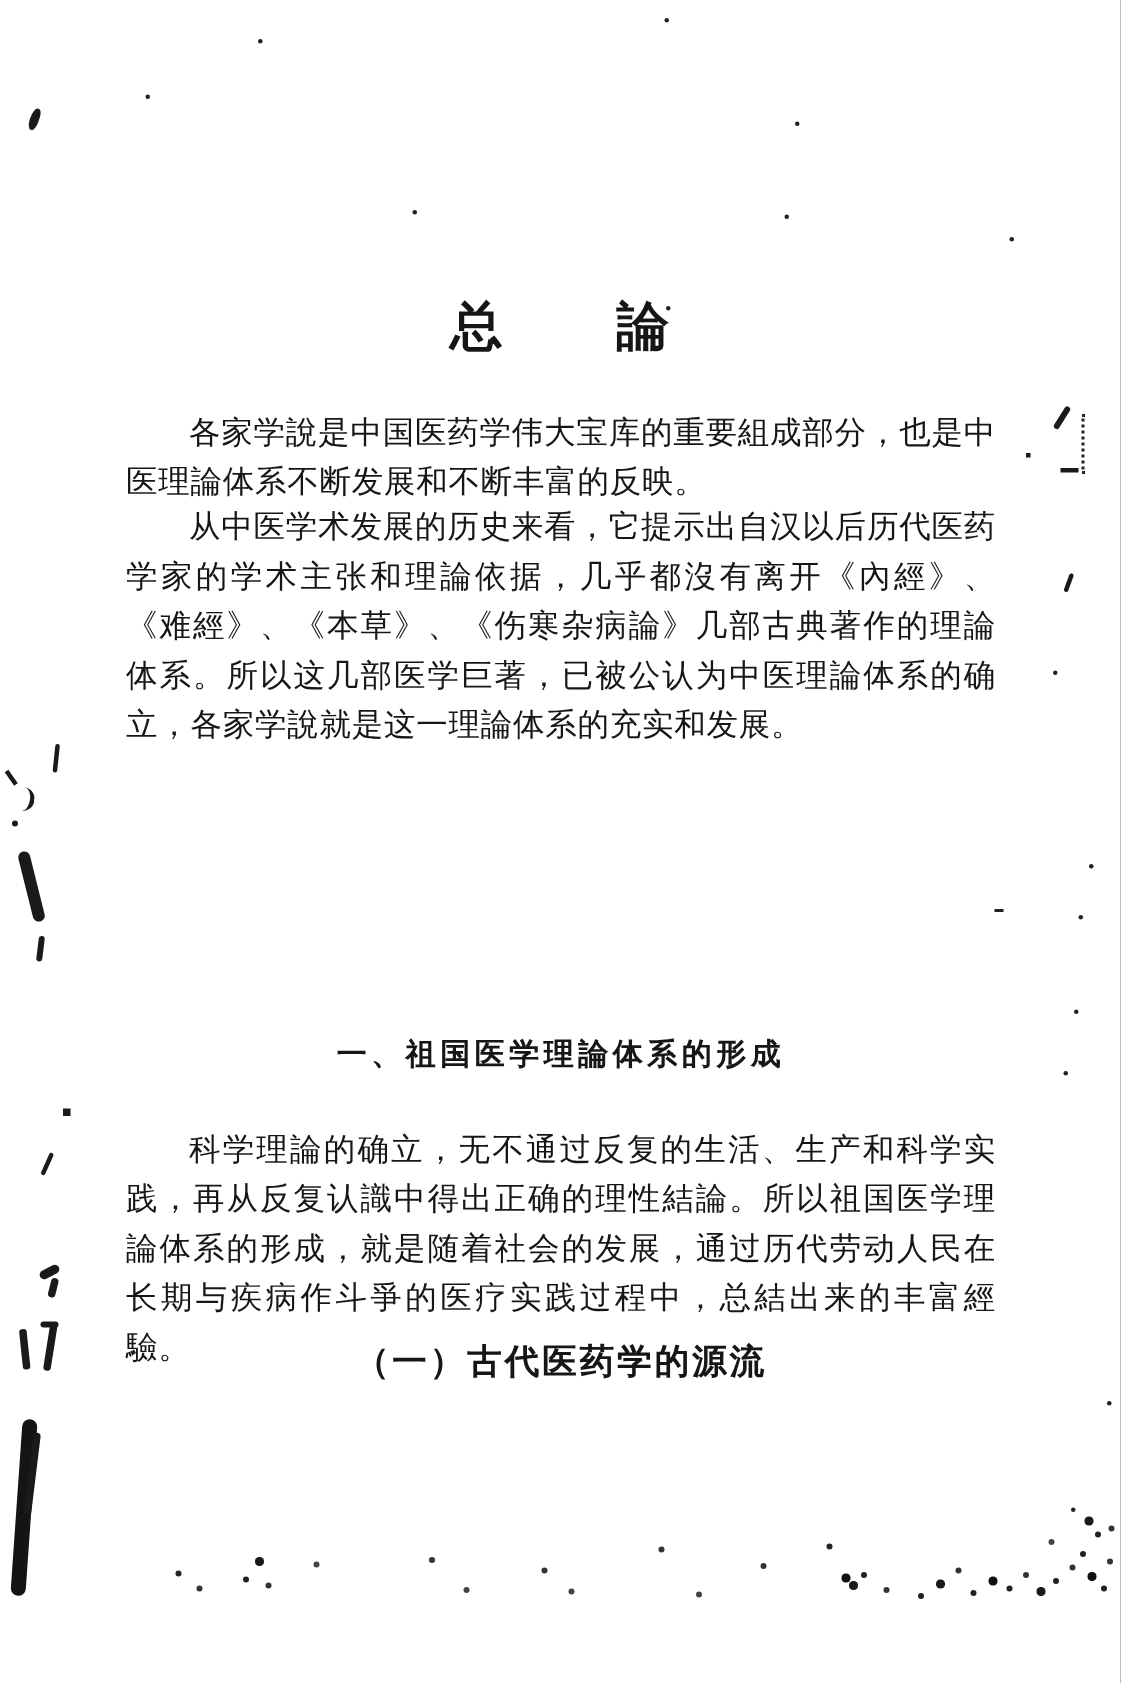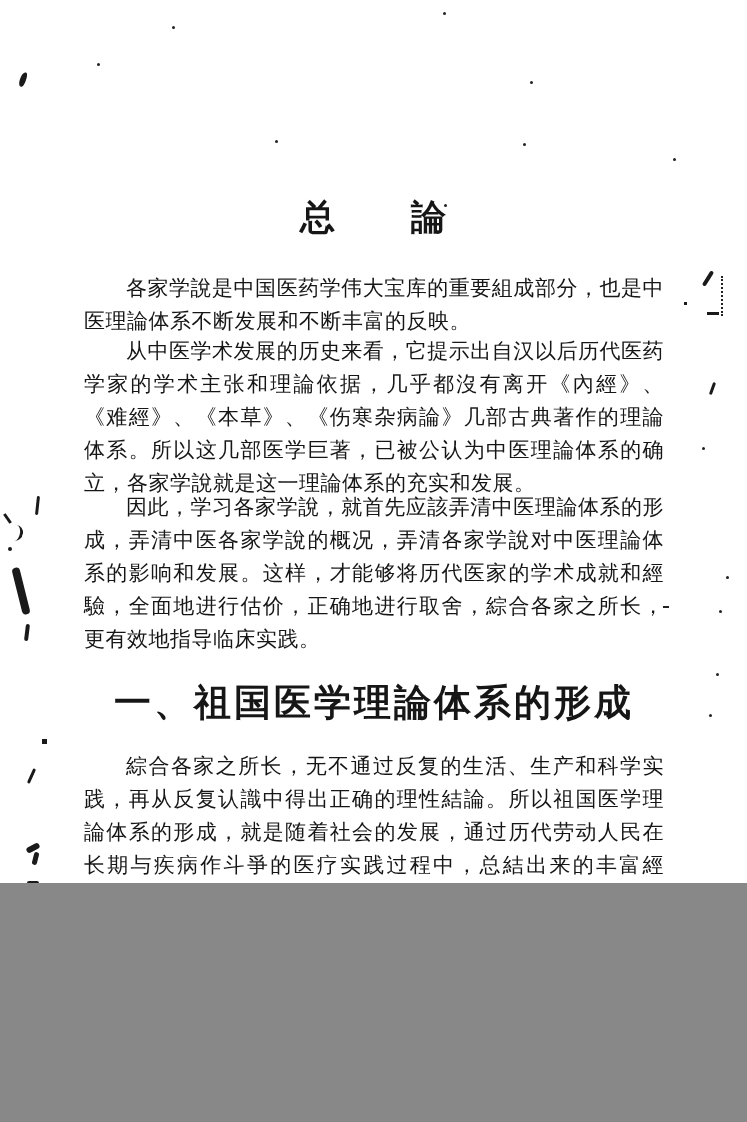--- a/index.html
+++ b/index.html
@@ -1,19 +1,19 @@
 <!DOCTYPE html>
 <html><head>
 <meta charset="utf-8">
 <style>
   html, body { margin: 0; padding: 0; background: #888; }
   .page {
     position: relative;
     width: 747px;
-    height: 883px;
+    height: 1122px;
     background: #ffffff;
     overflow: hidden;
     font-family: "Liberation Serif", "DejaVu Serif", serif;
     color: #161616;
   }
   .block {
     position: absolute;
     left: 84px;
     width: 580px;
   }
@@ -35,21 +35,21 @@
     margin: 0;
     letter-spacing: 0.5px;
   }
   .p1 { top: 272px; }
   .p2 { top: 335px; }
   .p3 { top: 491px; }
   .p4 { top: 750px; }
   .p5 { top: 941px; }
   .section-heading {
     top: 686px;
-    font-size: 37px;
+    font-size: 20px;
     line-height: 34px;
     font-weight: 600;
     text-align: center;
     letter-spacing: 3px;
     margin: 0;
     font-family: Liberation Serif, serif;
   }
   .subsection-heading {
     top: 893px;
     font-size: 23px;
@@ -111,25 +111,24 @@
 </style>
 </head>
 <body>
 
 <div class="page">
 
   <h1 class="block doc-title">总　　論</h1>
 
   <p class="block para p2">从中医学术发展的历史来看，它提示出自汉以后历代医药学家的学术主张和理論依据，几乎都沒有离开《內經》、《难經》、《本草》、《伤寒杂病論》几部古典著作的理論体系。所以这几部医学巨著，已被公认为中医理論体系的确立，各家学說就是这一理論体系的充实和发展。</p>
   <p class="block para p1">各家学說是中国医药学伟大宝库的重要組成部分，也是中医理論体系不断发展和不断丰富的反映。</p>
-  <p class="block para p3">因此，学习各家学說，就首先应該弄清中医理論体系的形成，弄清中医各家学說的概况，弄清各家学說对中医理論体系的影响和发展。这样，才能够将历代医家的学术成就和經驗，全面地进行估价，正确地进行取舍，綜合各家之所长，更有效地指导临床实践。</p>
 
   <h2 class="block section-heading">一、祖国医学理論体系的形成</h2>
 
-  <p class="block para p4">綜合各家之所长，无不通过反复的生活、生产和科学实践，再从反复认識中得出正确的理性結論。所以祖国医学理論体系的形成，就是随着社会的发展，通过历代劳动人民在长期与疾病作斗爭的医疗实践过程中，总結出来的丰富經驗。</p>
+  <p class="block para p4">科学理論的确立，无不通过反复的生活、生产和科学实践，再从反复认識中得出正确的理性結論。所以祖国医学理論体系的形成，就是随着社会的发展，通过历代劳动人民在长期与疾病作斗爭的医疗实践过程中，总結出来的丰富經驗。</p>
 
   <h3 class="block subsection-heading">（一）古代医药学的源流</h3>
 
 
   <div class="mark m-comma-tl"></div>
   <div class="mark m-rt-slash"></div>
   <div class="mark m-rt-dots"></div>
   <div class="mark m-rt-dash"></div>
   <div class="mark m-rt-speck1"></div>
   <div class="mark m-rt-slash2"></div>

